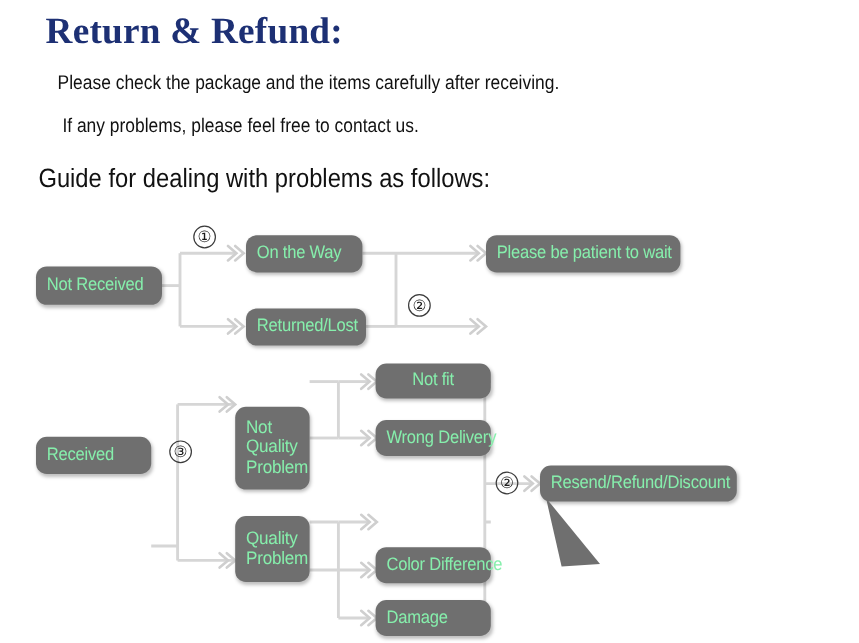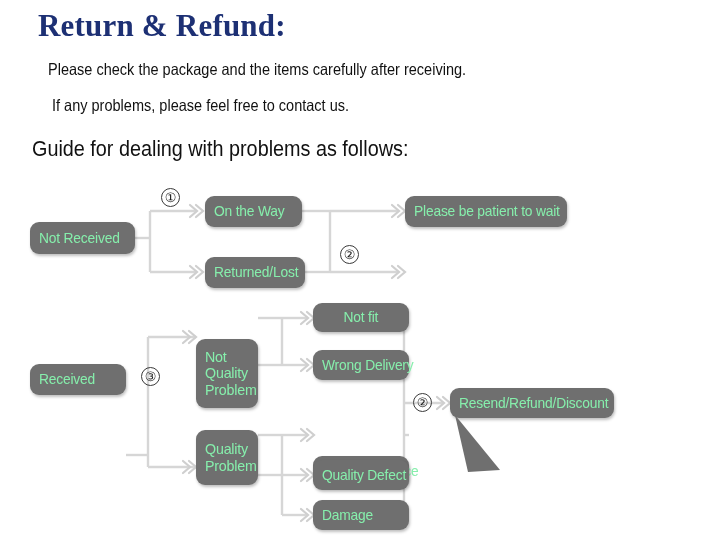--- a/index.html
+++ b/index.html
@@ -210,23 +210,20 @@
     </div>
 
     <div class="node" style="left:313px;top:350px;width:96px;height:30px;">
       <span>Wrong Delivery</span>
     </div>
 
     <div class="node" style="left:313px;top:420px;width:96px;height:30px;margin-top:36px;">
       <span>Color Difference</span>
     </div>
 
-    <div class="node" style="left:313px;top:460px;width:96px;height:30px;">
-      <span>Quality Defect</span>
-    </div>
 
     <div class="node" style="left:313px;top:500px;width:96px;height:30px;">
       <span>Damage</span>
     </div>
 
     <div class="node" style="left:450px;top:388px;width:164px;height:30px;">
       <span>Resend/Refund/Discount</span>
     </div>
 
     <div class="circnum" style="left:161px;top:188px;">①</div>

